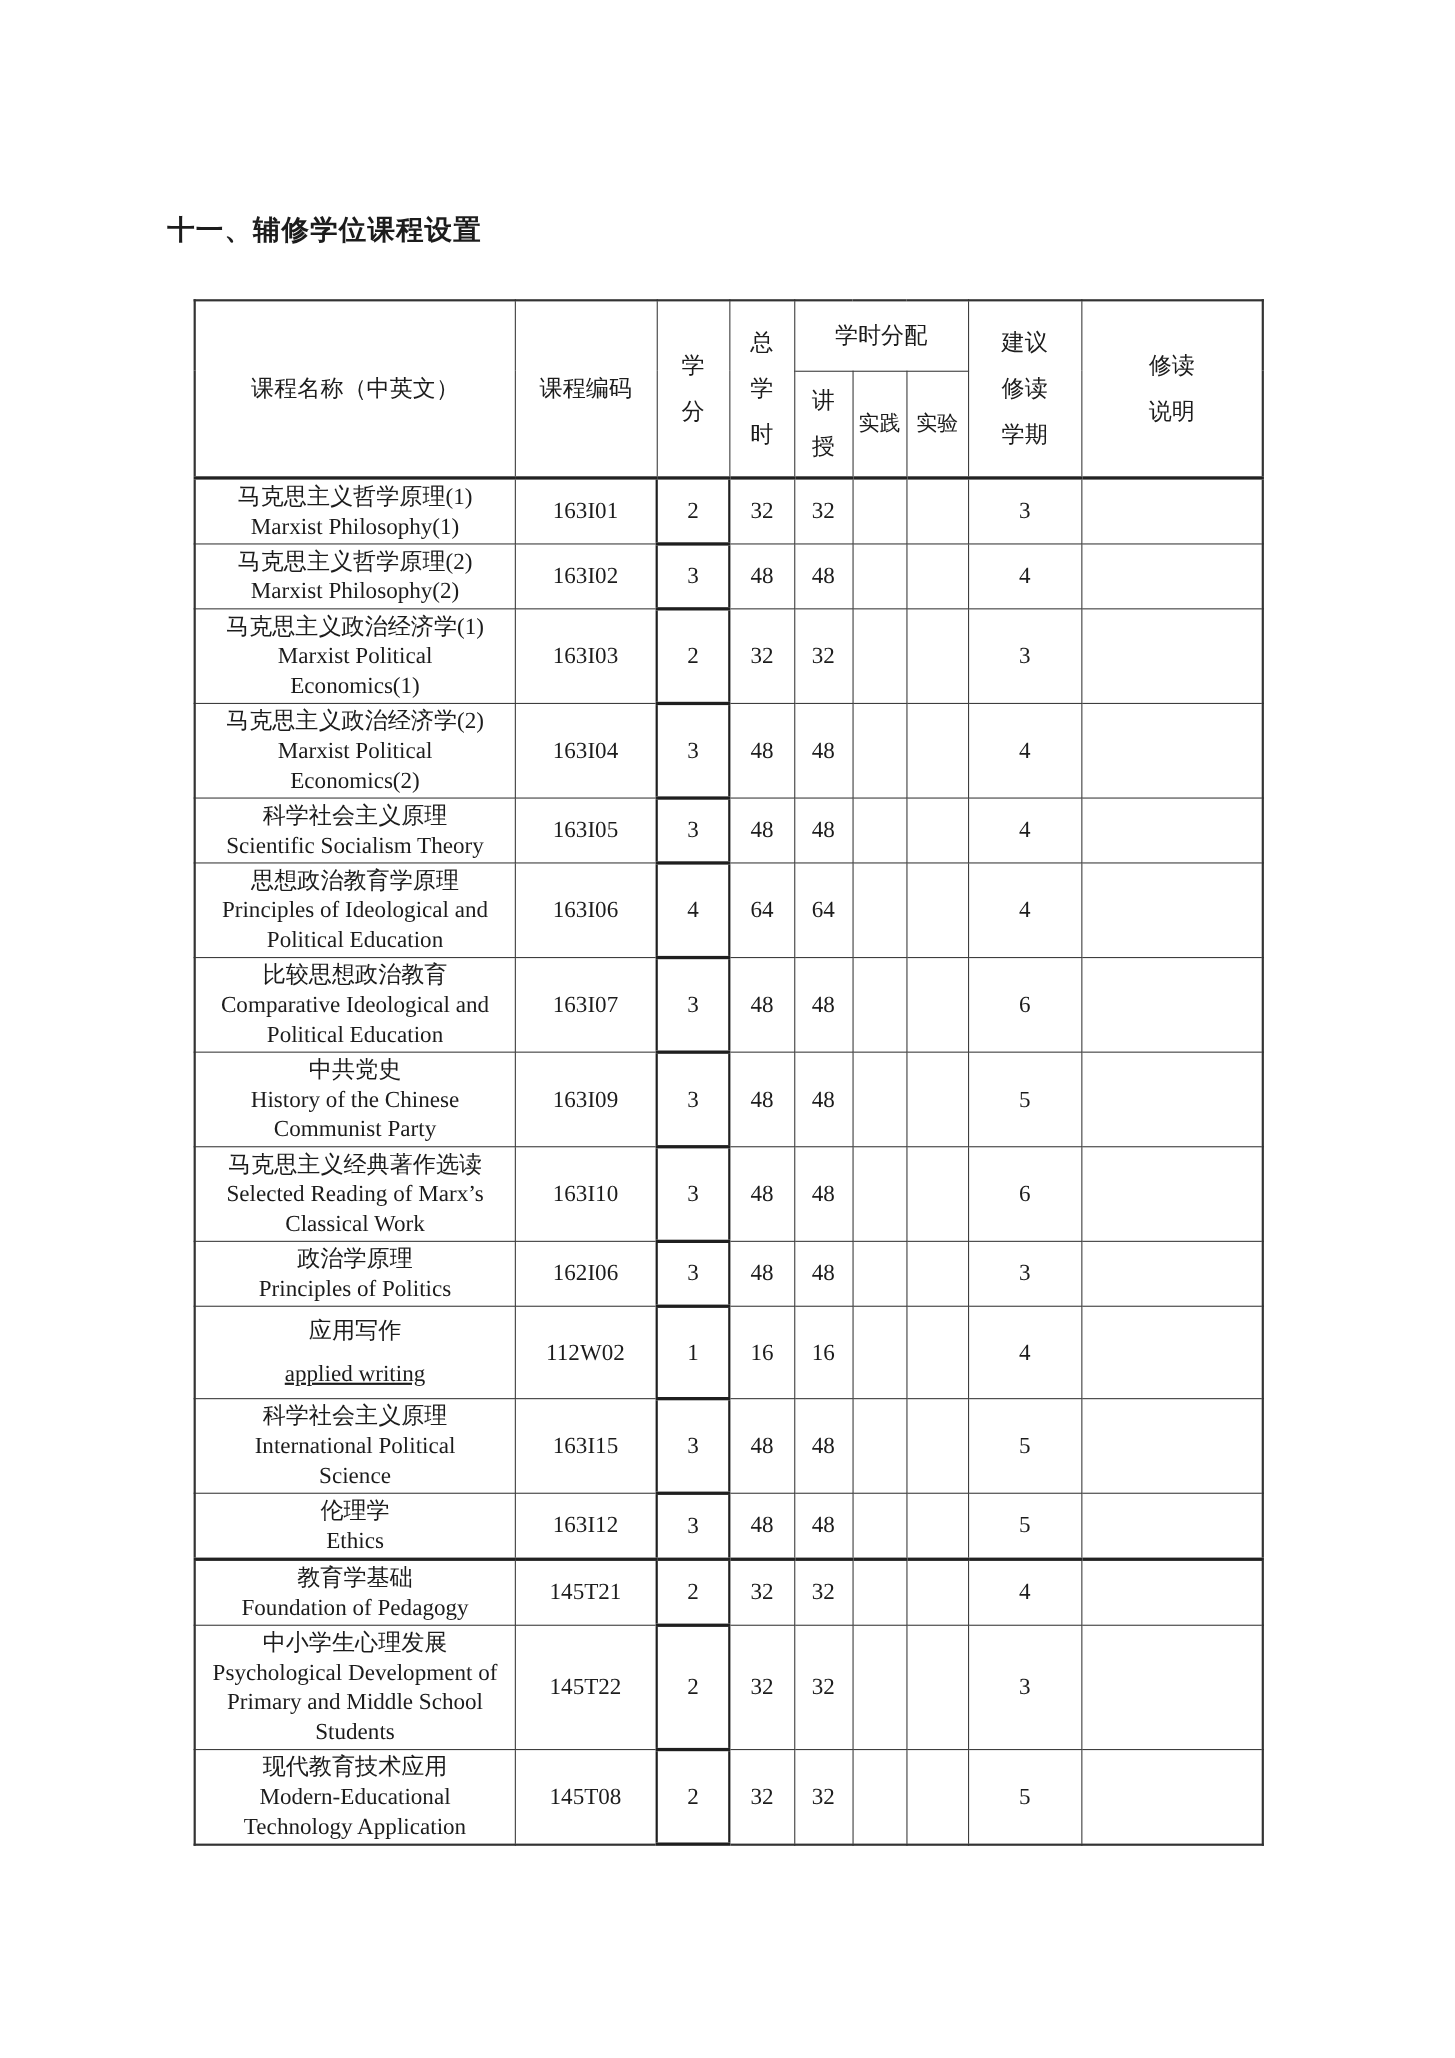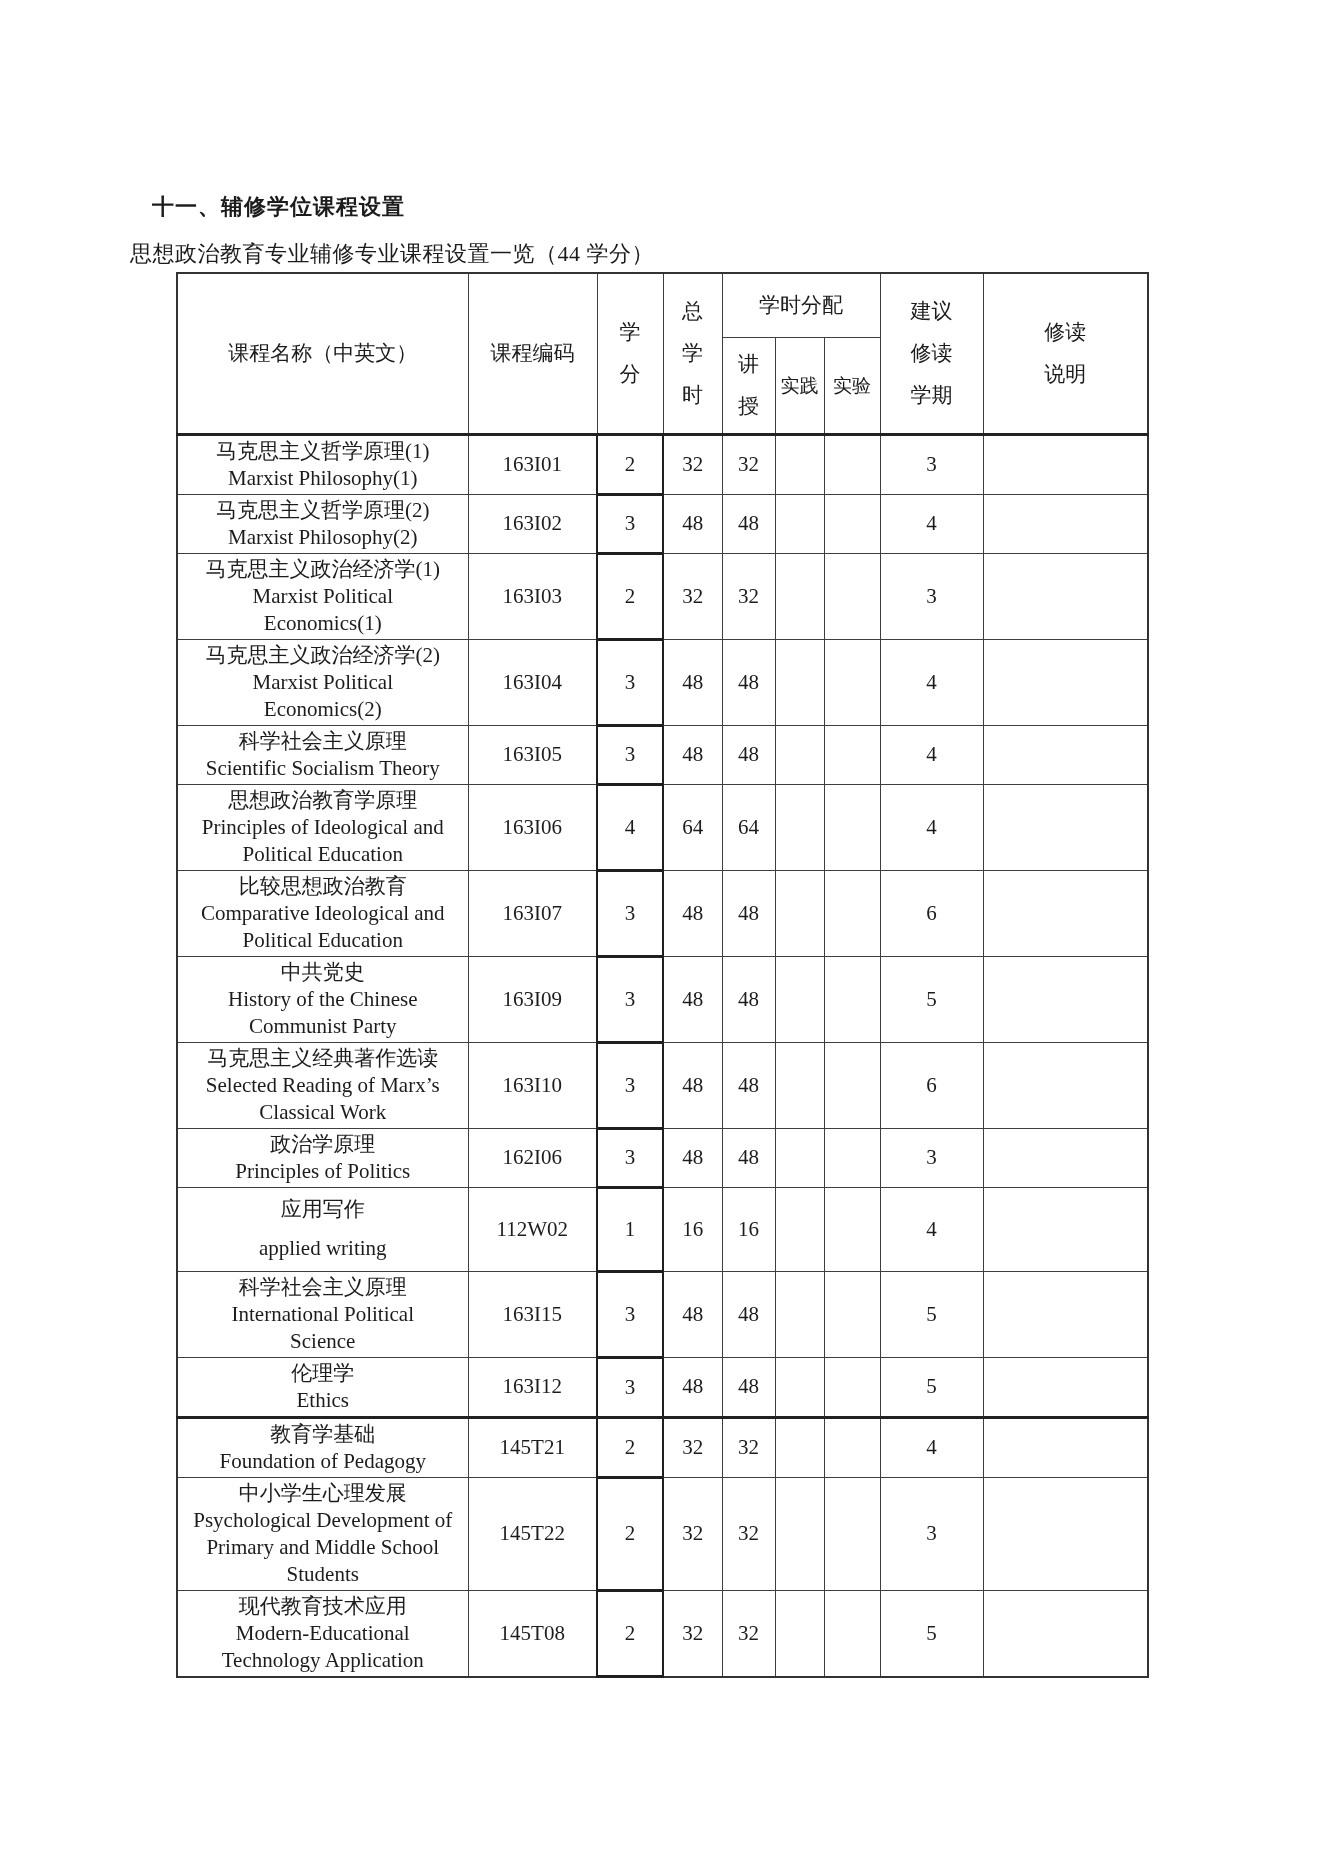--- a/index.html
+++ b/index.html
@@ -12,21 +12,21 @@
     font-family: "Liberation Serif", "DejaVu Serif", serif;
     color: #1c1c1c;
     overflow: hidden;
   }
   .section-title {
     position: absolute;
     left: 152px;
     top: 192px;
     font-family: "Liberation Sans", "DejaVu Sans", sans-serif;
     font-weight: bold;
-    font-size: 22px;
+    font-size: 25px;
     letter-spacing: 1px;
     white-space: nowrap;
   }
   .table-caption {
     position: absolute;
     left: 130px;
     top: 239px;
     font-size: 22px;
     letter-spacing: 0.5px;
     white-space: nowrap;
@@ -64,30 +64,29 @@
     border-right: 2.2px solid #1f1f1f;
     border-top: 3px solid #1f1f1f;
     border-bottom: 3px solid #1f1f1f;
   }
   
   tbody tr:nth-child(13) td { border-bottom: 3px solid #222222; }
   tbody td.col-name { padding: 2px 4px; }
   .course-zh { display: block; }
   .course-en { display: block; white-space: pre-line; }
   
-  tbody tr:nth-child(11) .course-en { margin-top: 12px; }
+  tbody tr:nth-child(11) .course-en { margin-top: 12px; text-decoration: underline; }
 </style>
 </head>
 <body>
 
 <div class="page">
 
   <div class="section-title">十一、辅修学位课程设置</div>
 
-  <div class="table-caption">思想政治教育专业辅修专业课程设置一览（44 学分）</div>
 
   <table class="course-table">
     <colgroup>
       <col style="width:291px">
       <col style="width:129px">
       <col style="width:66px">
       <col style="width:59px">
       <col style="width:53px">
       <col style="width:49px">
       <col style="width:56px">

